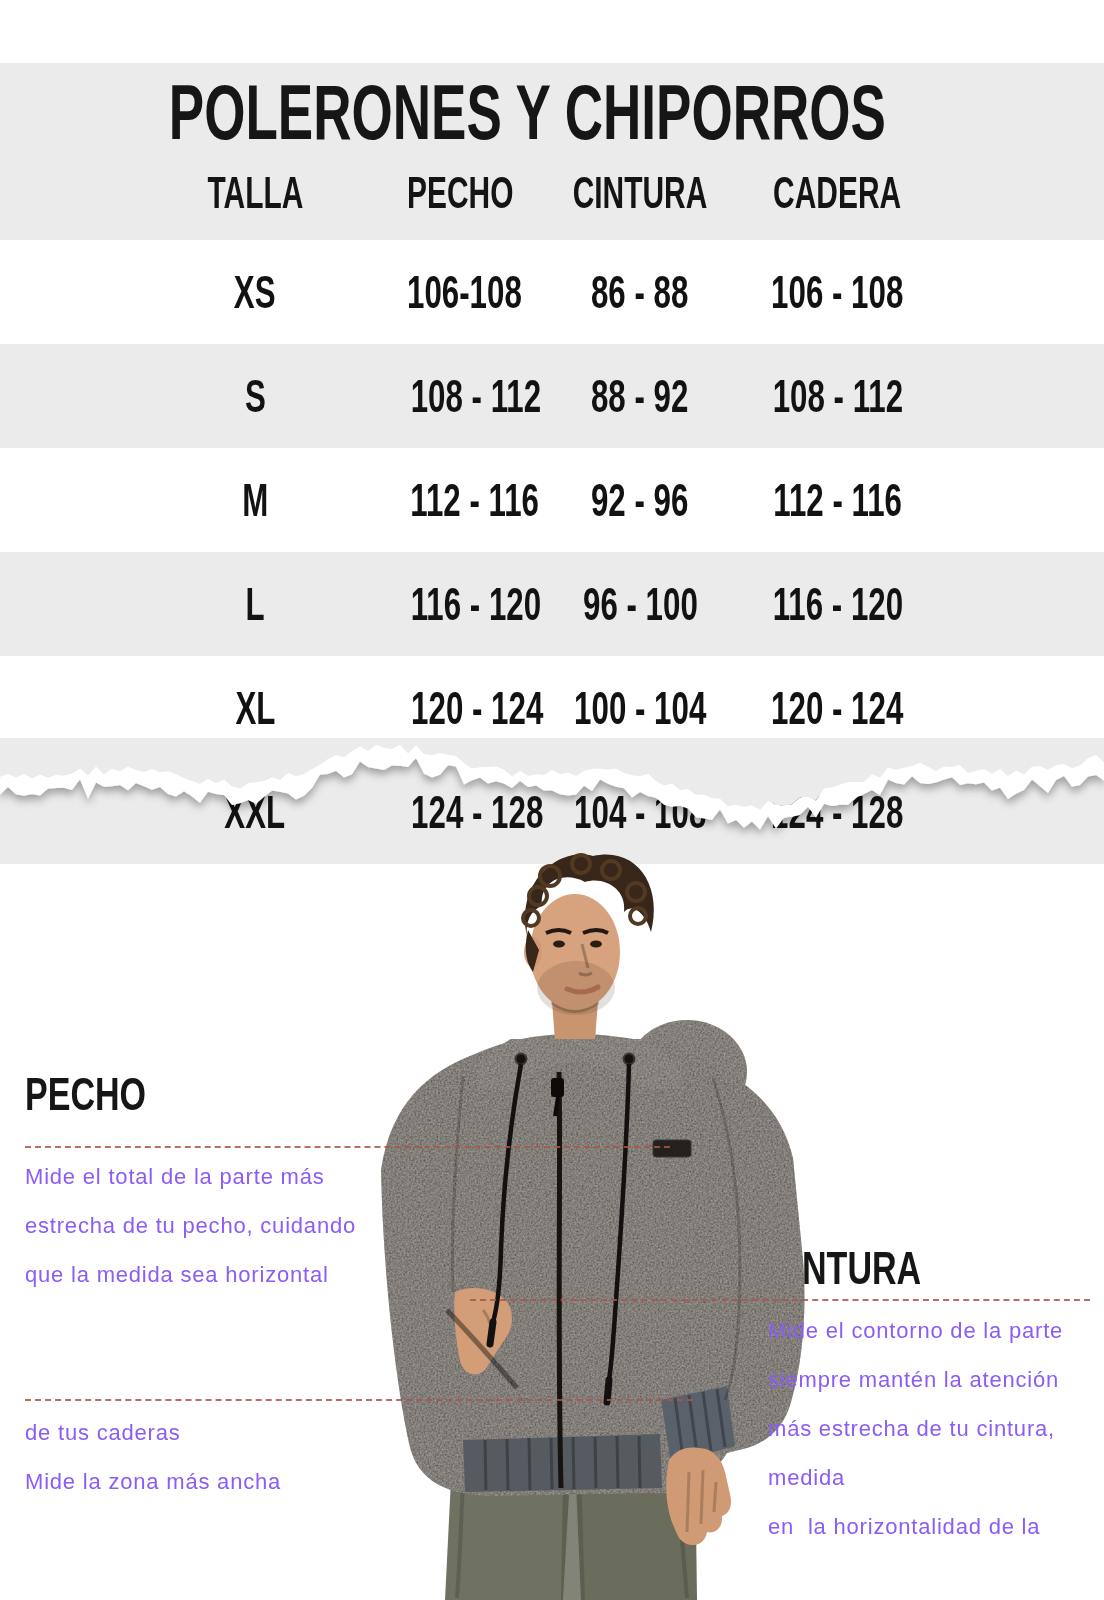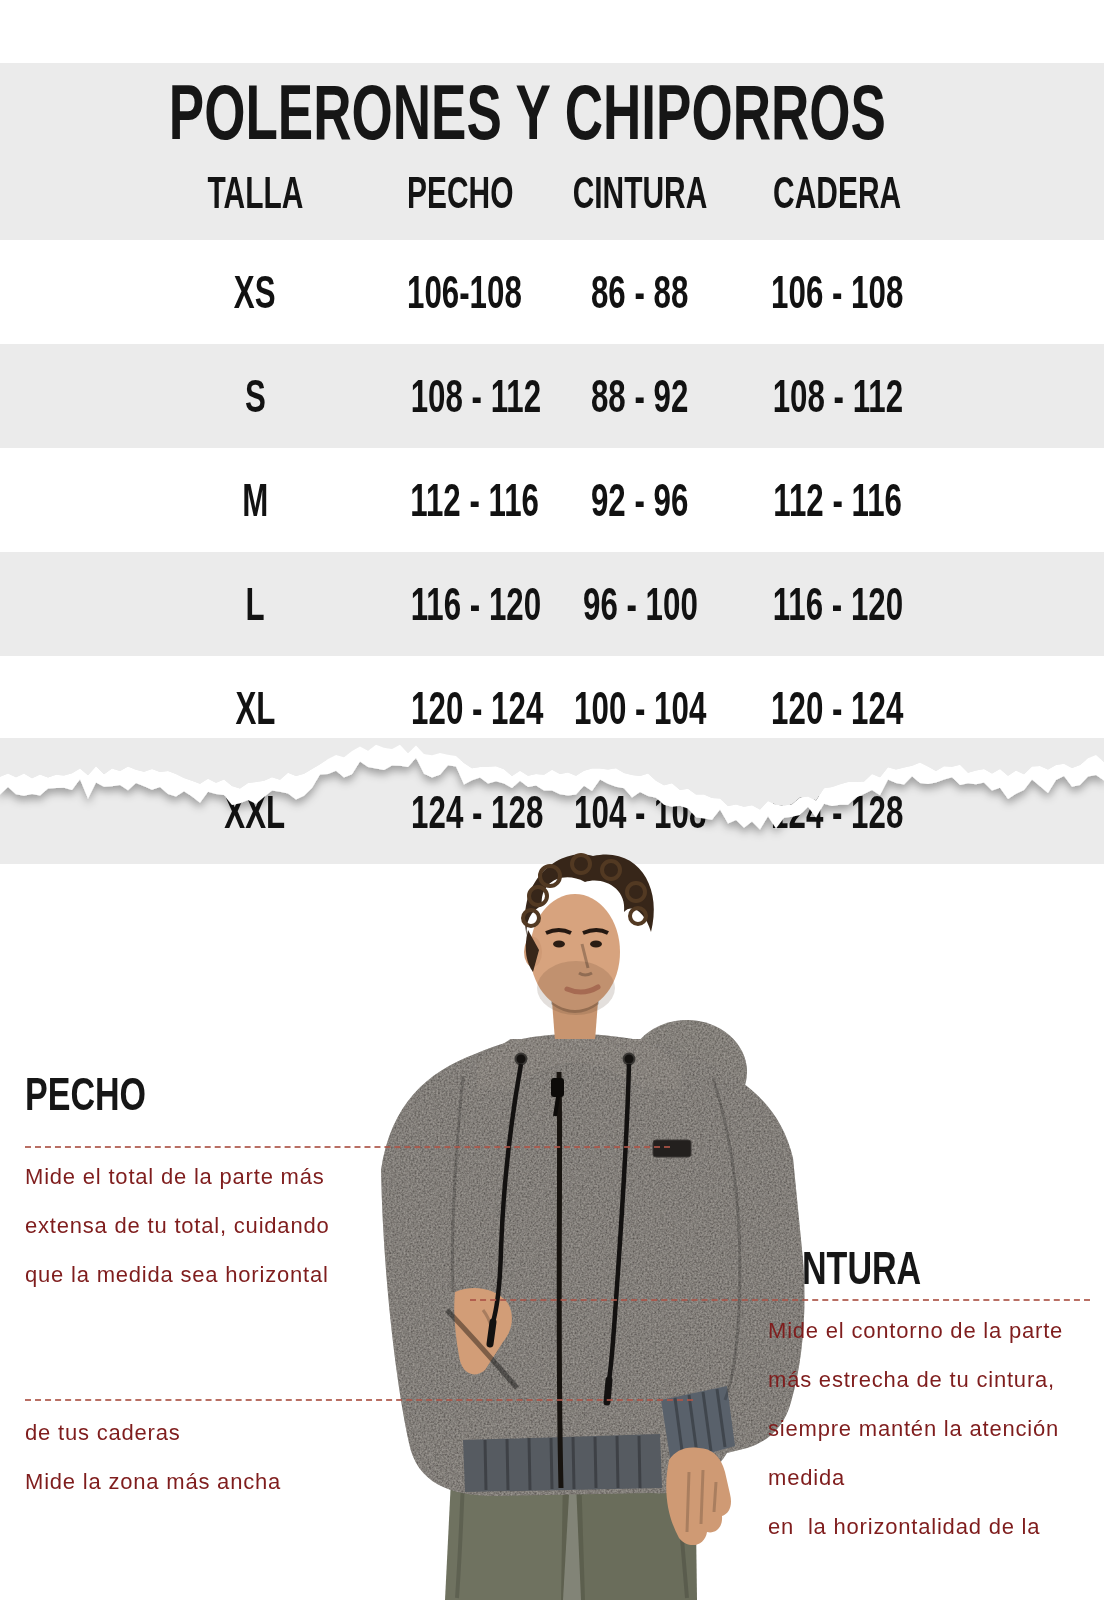--- a/index.html
+++ b/index.html
@@ -24,21 +24,21 @@
   .size-row:nth-child(even){background:#ebebeb;}
   .cell{font-size:46px;font-weight:800;color:#121212;}
 
   
   .tear-wrap{position:absolute;left:0;top:738px;width:1104px;height:110px;}
 
   
   .callout-h{position:absolute;font-size:46px;font-weight:800;color:#161616;line-height:48px;}
   .dash-line{position:absolute;height:0;border-top:2px dashed #ad5548;opacity:.85;z-index:6;}
   .desc{position:absolute;z-index:5;}
-  .desc div{font-size:22px;line-height:49px;color:#7f1d1d;letter-spacing:0.8px;white-space:pre;font-weight:400;}
+  .desc div{font-size:22px;line-height:49px;color:#8b5cf6;letter-spacing:0.8px;white-space:pre;font-weight:400;}
 
   .model-svg{position:absolute;left:335px;top:840px;width:480px;height:760px;z-index:2;}
 </style>
 </head>
 <body>
 
 <div class="page">
 
   <div class="band"></div>
 
@@ -231,32 +231,32 @@
       <path d="M378,238 C398,300 408,380 404,470 C402,512 398,540 390,560"></path>
     </g>
   </svg>
 
   <div class="callout-h" style="left:25px;top:1070px;">
     <span class="cond-l">PECHO</span>
   </div>
   <div class="dash-line" style="left:25px;top:1146px;width:645px;"></div>
   <div class="desc" style="left:25px;top:1152px;">
     <div>Mide el total de la parte más</div>
-    <div>extensa de tu total, cuidando</div>
+    <div>estrecha de tu pecho, cuidando</div>
     <div>que la medida sea horizontal</div>
   </div>
 
   <div class="callout-h" style="left:768px;top:1244px;">
     <span class="cond-l">CINTURA</span>
   </div>
   <div class="dash-line" style="left:470px;top:1299px;width:620px;"></div>
   <div class="desc" style="left:768px;top:1306px;">
     <div>Mide el contorno de la parte</div>
+    <div>siempre mantén la atención</div>
     <div>más estrecha de tu cintura,</div>
-    <div>siempre mantén la atención</div>
     <div>medida</div>
     <div>en  la horizontalidad de la</div>
   </div>
 
   <div class="dash-line" style="left:25px;top:1399px;width:668px;"></div>
   <div class="desc" style="left:25px;top:1408px;">
     <div>de tus caderas</div>
     <div>Mide la zona más ancha</div>
   </div>
 

